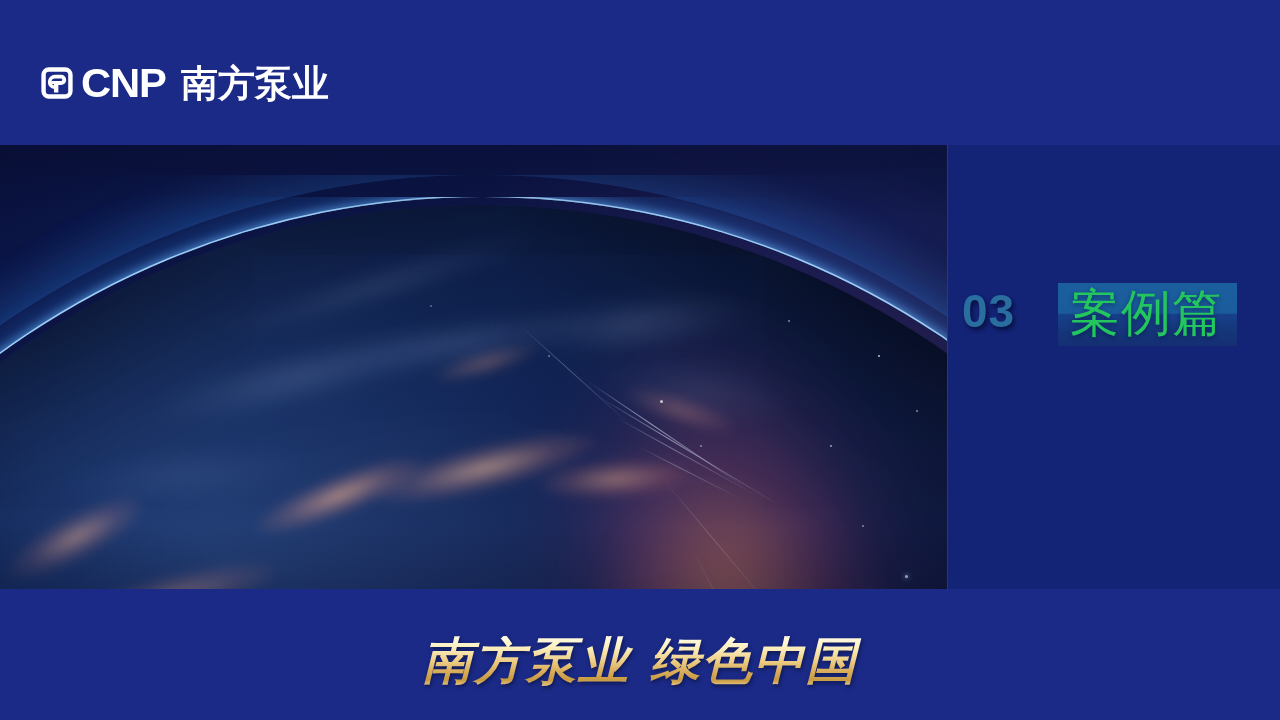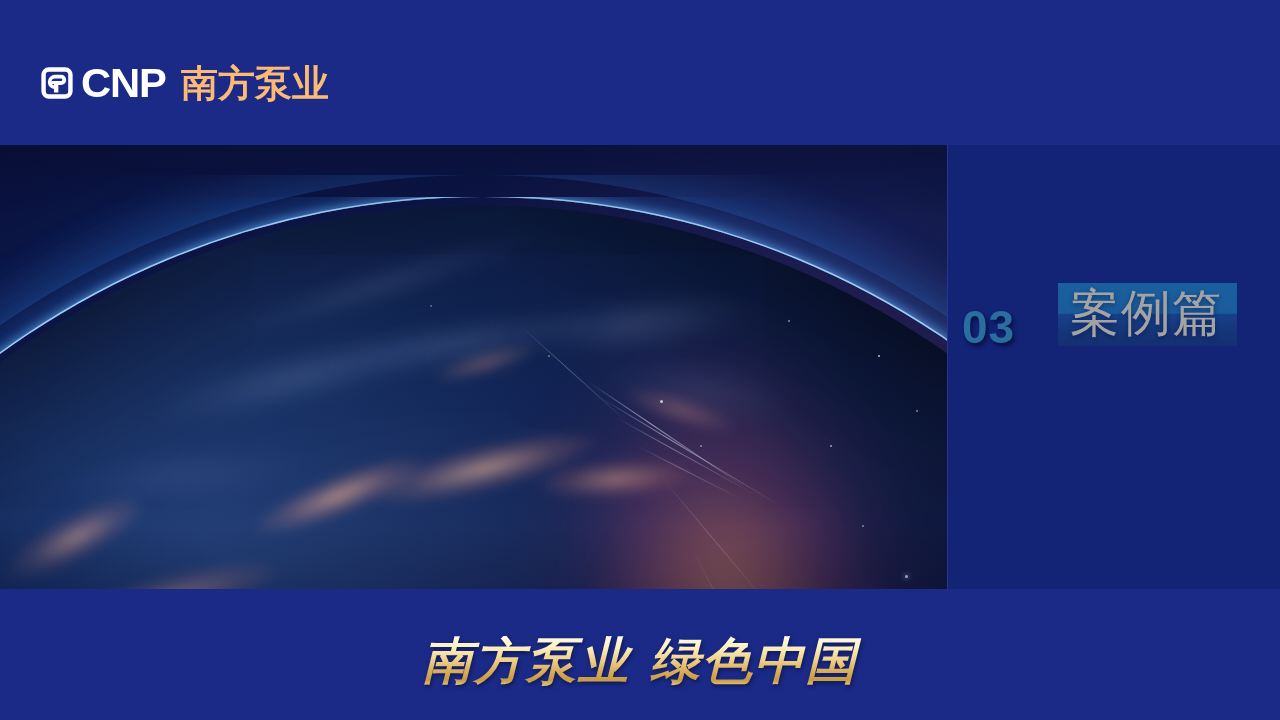--- a/index.html
+++ b/index.html
@@ -66,21 +66,21 @@
     color: #ffffff;
     font-size: 41px;
     font-weight: 700;
     letter-spacing: -1.2px;
     line-height: 1;
     font-family: "Liberation Sans", "DejaVu Sans", sans-serif;
     transform: scaleX(1.02);
     transform-origin: left center;
   }
   .logo-cn {
-    color: #fdba74;
+    color: #ffffff;
     font-size: 37px;
     font-weight: 700;
     line-height: 1;
     margin-left: 10px;
     letter-spacing: 0px;
     font-family: "DejaVu Sans", "Liberation Sans", sans-serif;
   }
 
   
   .earth-frame {
@@ -216,21 +216,20 @@
     position: absolute;
     left: 962px;
     top: 288px;
     font-size: 46px;
     font-weight: 700;
     color: #2a6ea0;
     letter-spacing: 1px;
     line-height: 1;
     text-shadow: 2px 3px 4px rgba(4,10,45,.75);
     font-family: "Liberation Sans", "DejaVu Sans", sans-serif;
-    margin-top: 16px;
   }
 
   .title-highlight {
     position: absolute;
     left: 1058px;
     top: 283px;
     width: 179px;
     height: 63px;
     background: linear-gradient(to bottom,
         #1b5f9f 0%,
@@ -239,21 +238,21 @@
         #153579 78%,
         #152f74 100%);
   }
   .section-title {
     position: absolute;
     left: 1070px;
     top: 285px;
     font-size: 50px;
     line-height: 1.12;
     font-weight: 400;
-    color: #a3a3a3;
+    color: #22c55e;
     letter-spacing: 1px;
     white-space: nowrap;
     font-family: "DejaVu Sans", "Liberation Sans", sans-serif;
     text-shadow: 0 2px 5px rgba(5,12,50,.45);
   }
 
   
   .footer-slogan {
     position: absolute;
     left: 0;

